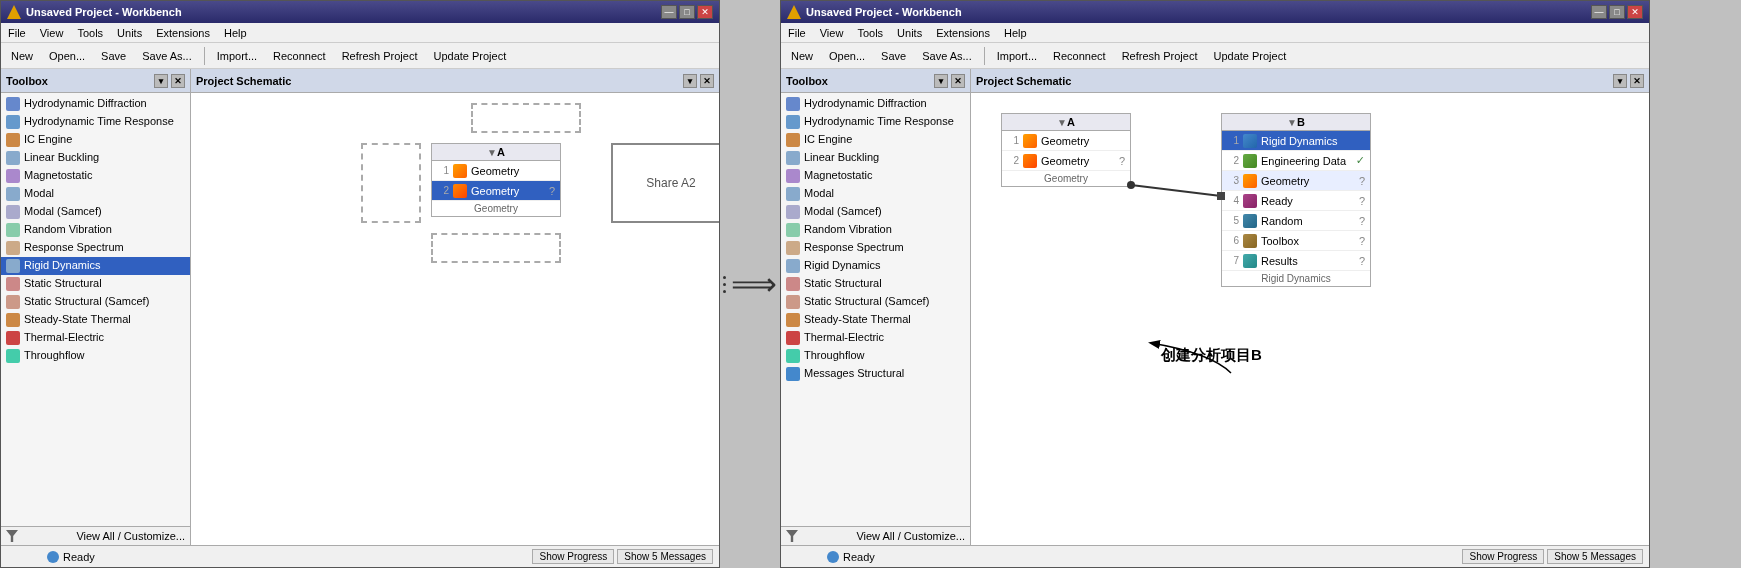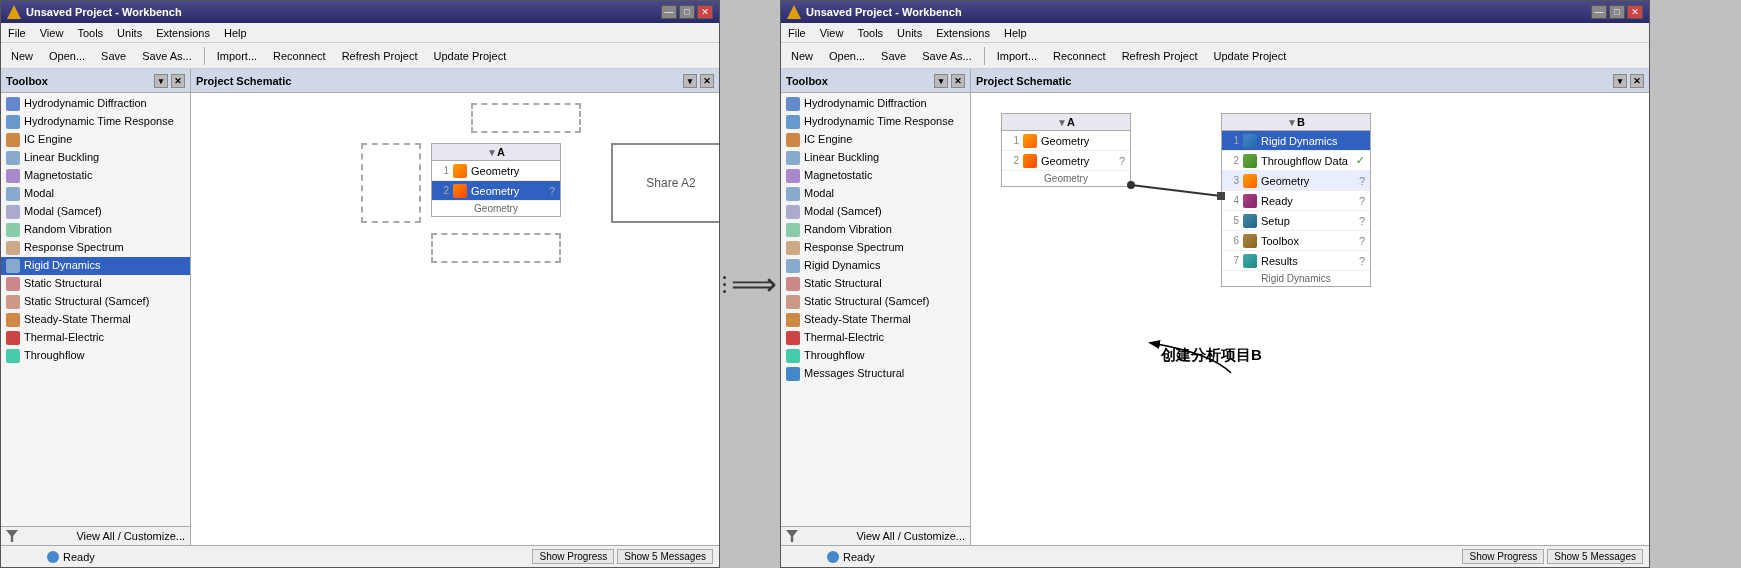--- a/index.html
+++ b/index.html
@@ -711,39 +711,39 @@
             <span>B</span>
           </div>
           <div class="block-row selected">
             <span class="row-num" style="color:#aaa;">1</span>
             <div class="row-icon icon-rigid"></div>
             <span class="row-label">Rigid Dynamics</span>
           </div>
           <div class="block-row">
             <span class="row-num">2</span>
             <div class="row-icon icon-engdata"></div>
-            <span class="row-label">Throughflow Data</span>
+            <span class="row-label">Engineering Data</span>
             <span class="row-status" style="color:#448844;">✓</span>
           </div>
           <div class="block-row" style="background:#e8eeff;">
             <span class="row-num">3</span>
             <div class="row-icon icon-geometry"></div>
             <span class="row-label">Geometry</span>
             <span class="row-status" style="color:#888;">?</span>
           </div>
           <div class="block-row">
             <span class="row-num">4</span>
             <div class="row-icon icon-model"></div>
             <span class="row-label">Ready</span>
             <span class="row-status" style="color:#888;">?</span>
           </div>
           <div class="block-row">
             <span class="row-num">5</span>
             <div class="row-icon icon-setup"></div>
-            <span class="row-label">Setup</span>
+            <span class="row-label">Random</span>
             <span class="row-status" style="color:#888;">?</span>
           </div>
           <div class="block-row">
             <span class="row-num">6</span>
             <div class="row-icon icon-solution"></div>
             <span class="row-label">Toolbox</span>
             <span class="row-status" style="color:#888;">?</span>
           </div>
           <div class="block-row">
             <span class="row-num">7</span>

